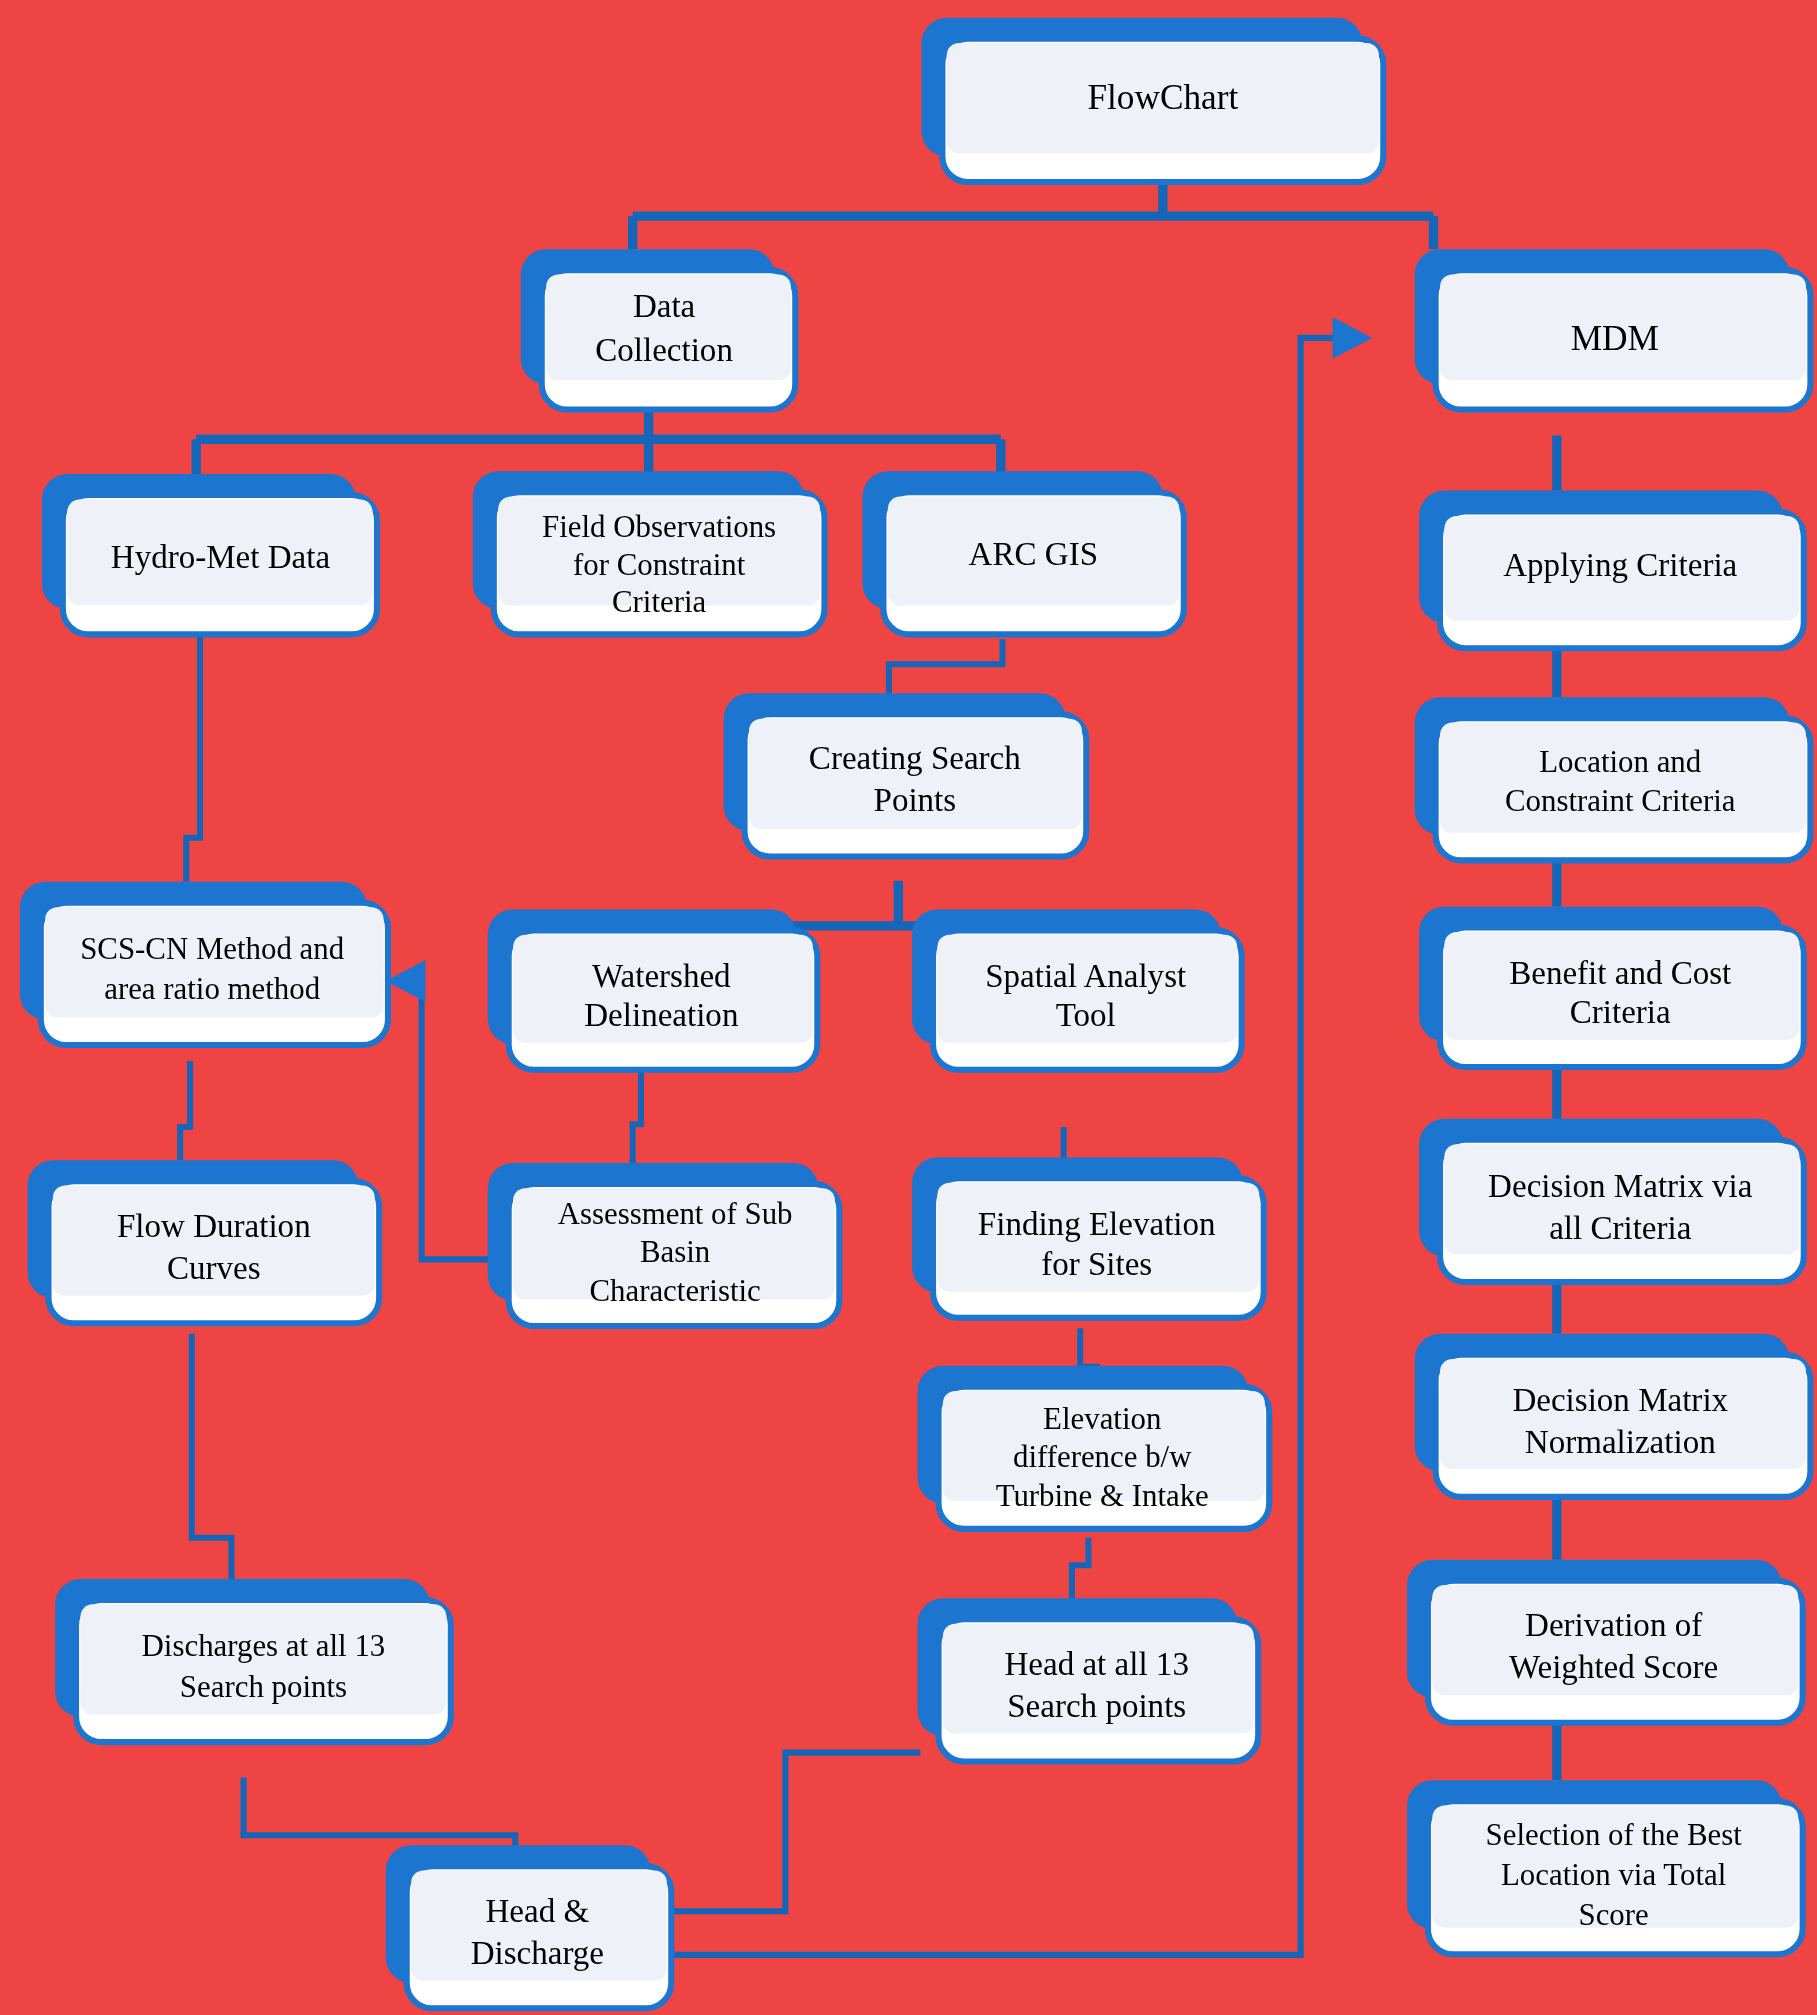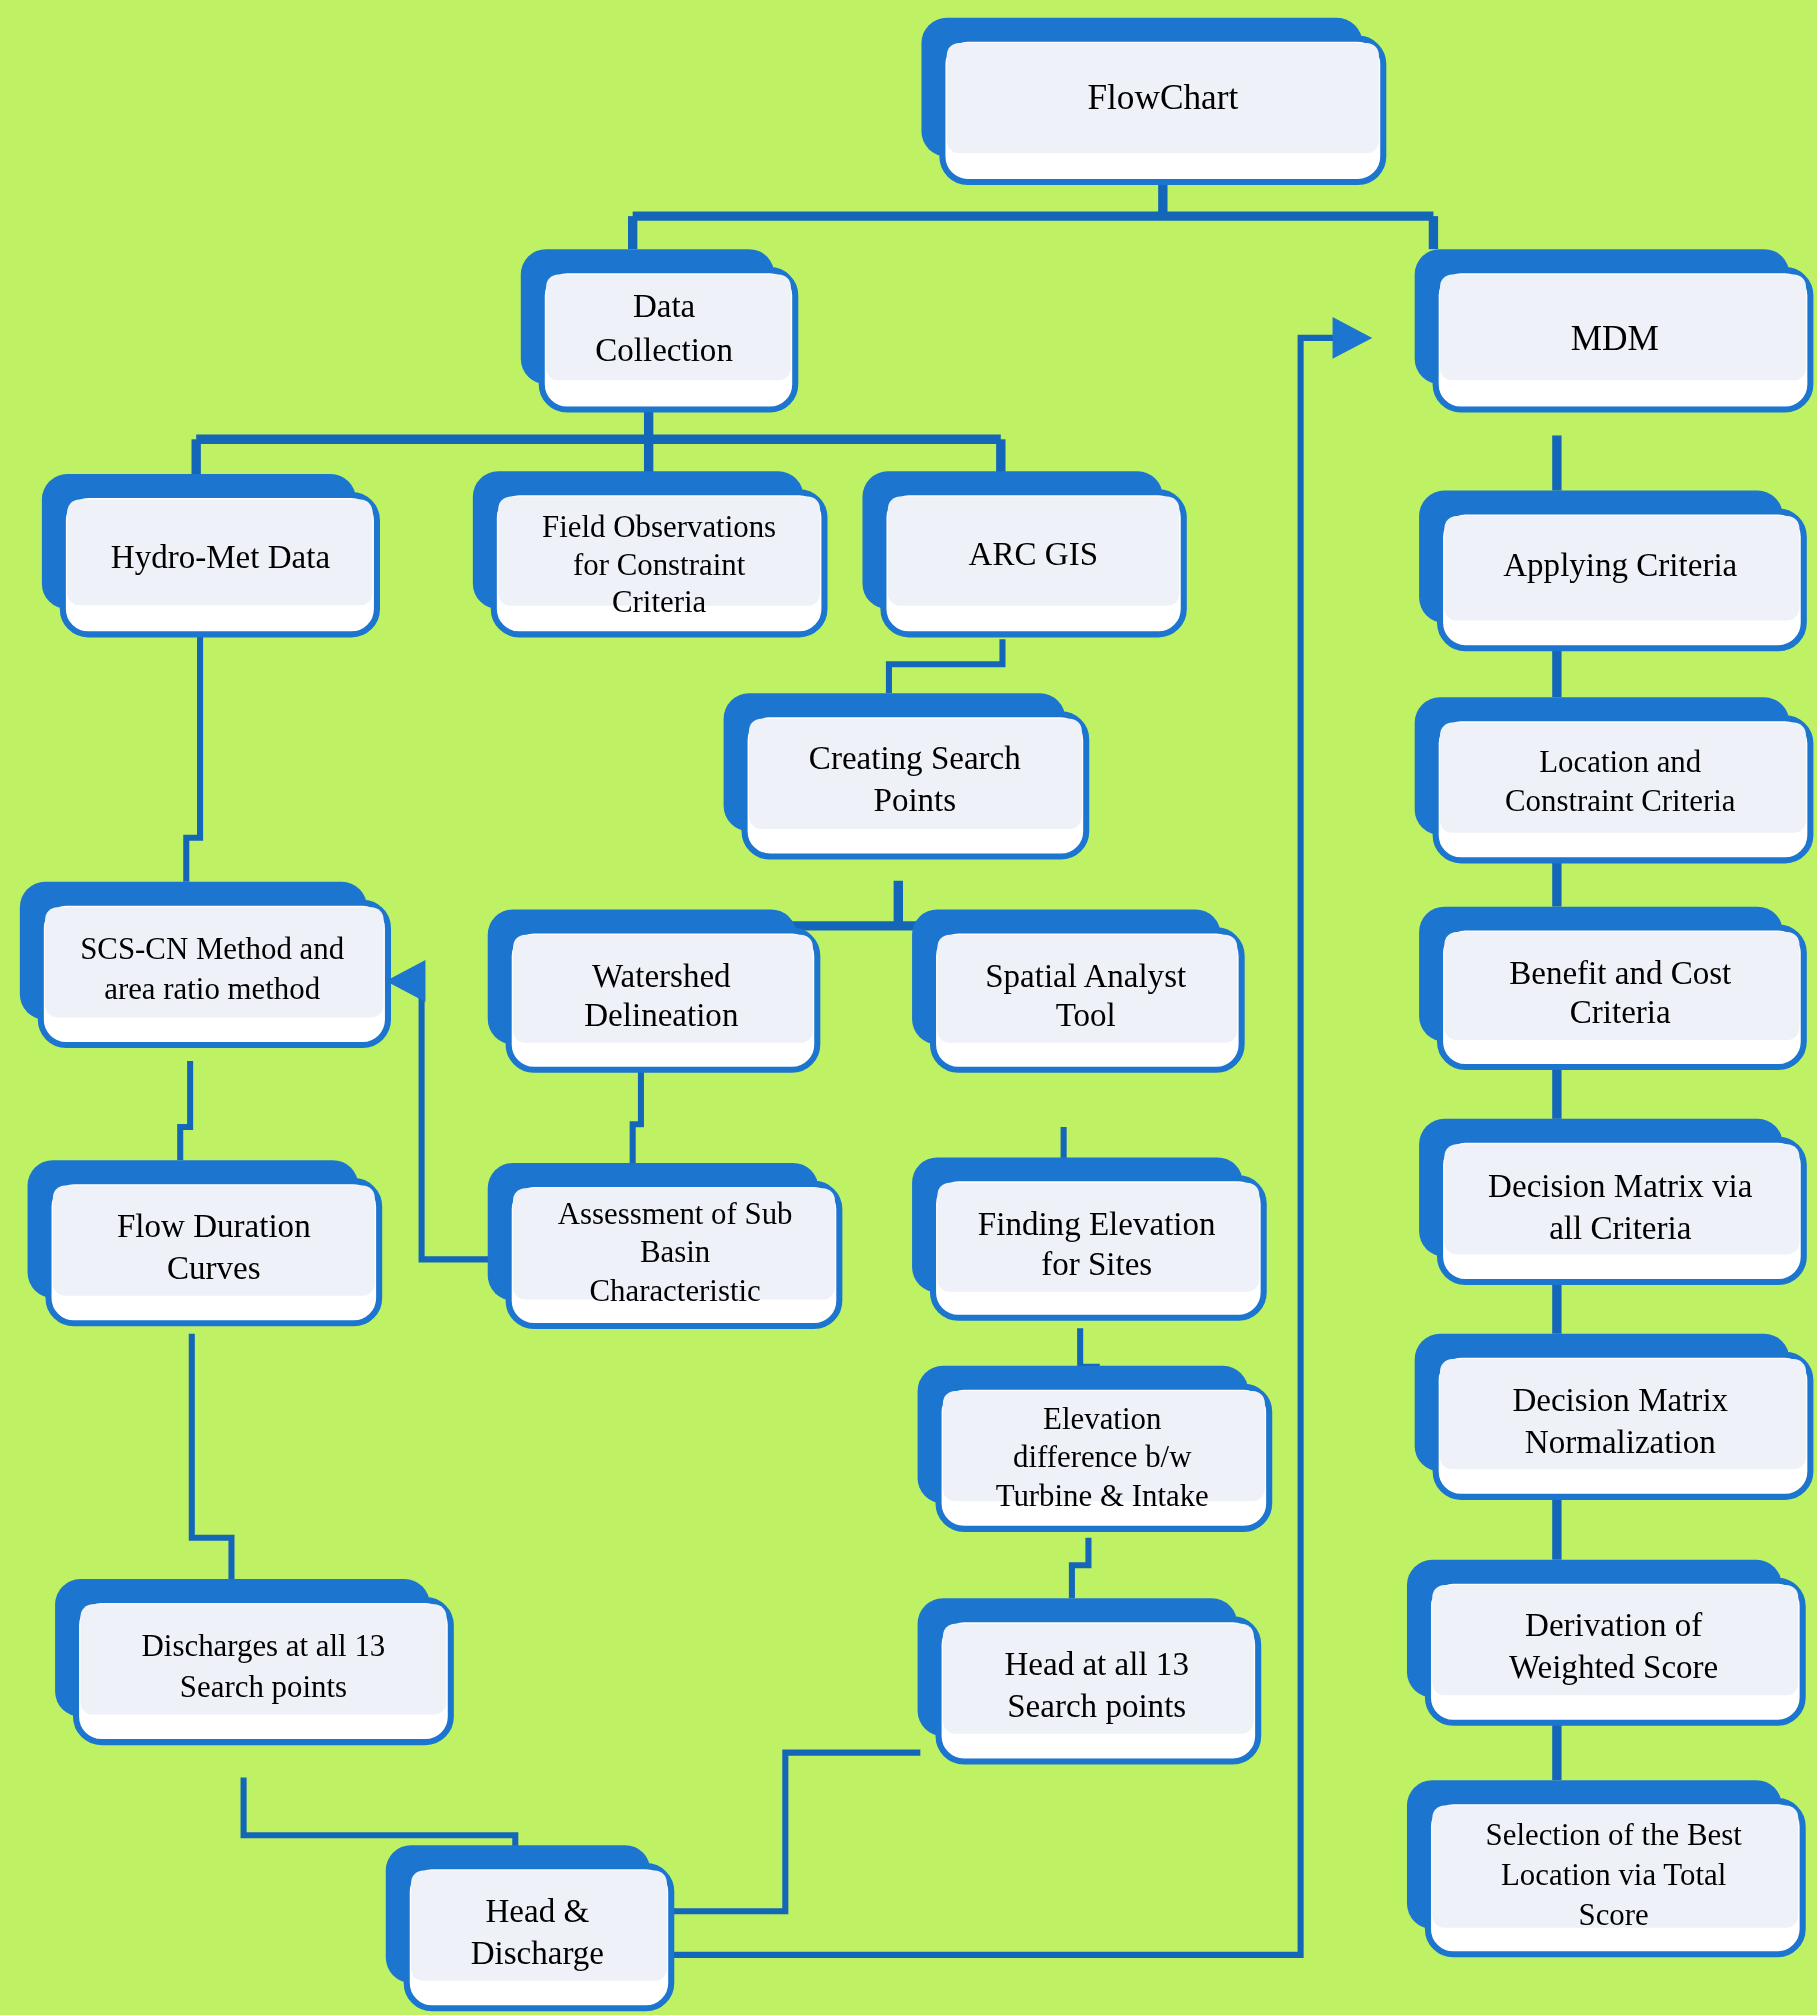--- a/index.html
+++ b/index.html
@@ -1,19 +1,19 @@
 <!DOCTYPE html>
 <html style="font-size:8.8px"><head>
 <meta charset="utf-8">
 <style>
   html,body{margin:0;padding:0;background:#ffffff;}
   #stage{
     position:relative;
     width:1817px;height:2015px;
-    background:#bef264;
+    background:#ef4444;
     font-family:"Liberation Serif","DejaVu Serif",serif;
     overflow:hidden;
   }
   svg.flow{position:absolute;inset:0;width:1817px;height:2015px;display:block;}
   .node-shadow{fill:#1c75ce;}
   .node-card{fill:#ffffff;stroke:#1c75ce;stroke-width:11;}
   .node-panel{fill:#eef1f8;}
   .edge{fill:none;stroke:#1466b8;stroke-width:11;stroke-linecap:butt;stroke-linejoin:miter;}
   .edge-thick{fill:none;stroke:#1466b8;stroke-width:17;}
   .arrow-head{fill:#1c75ce;}

